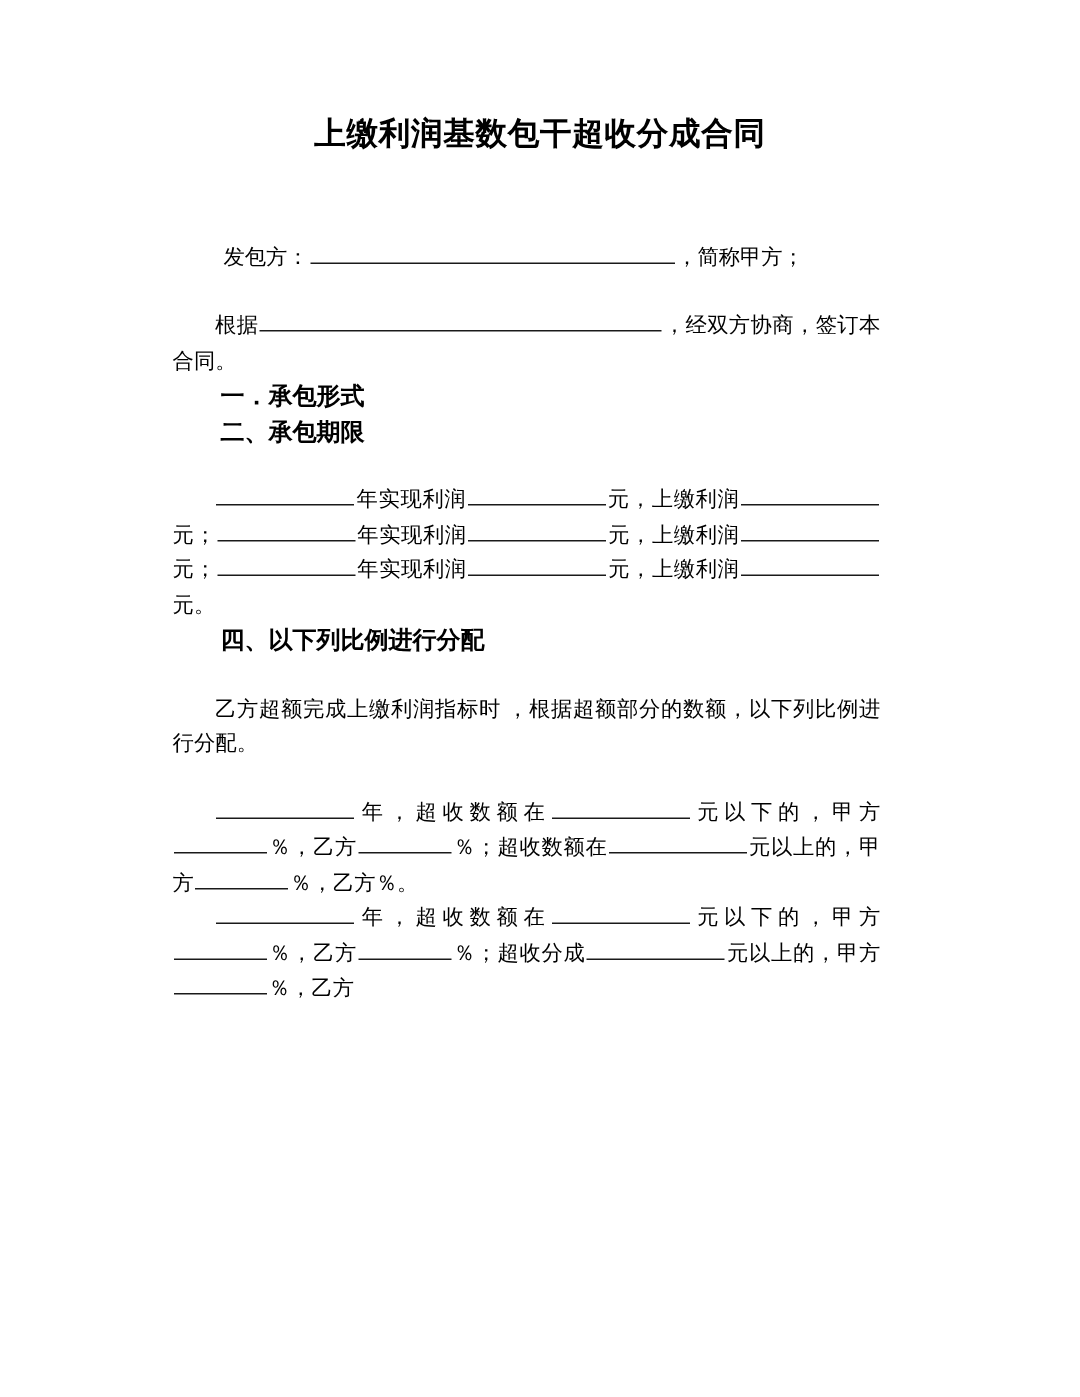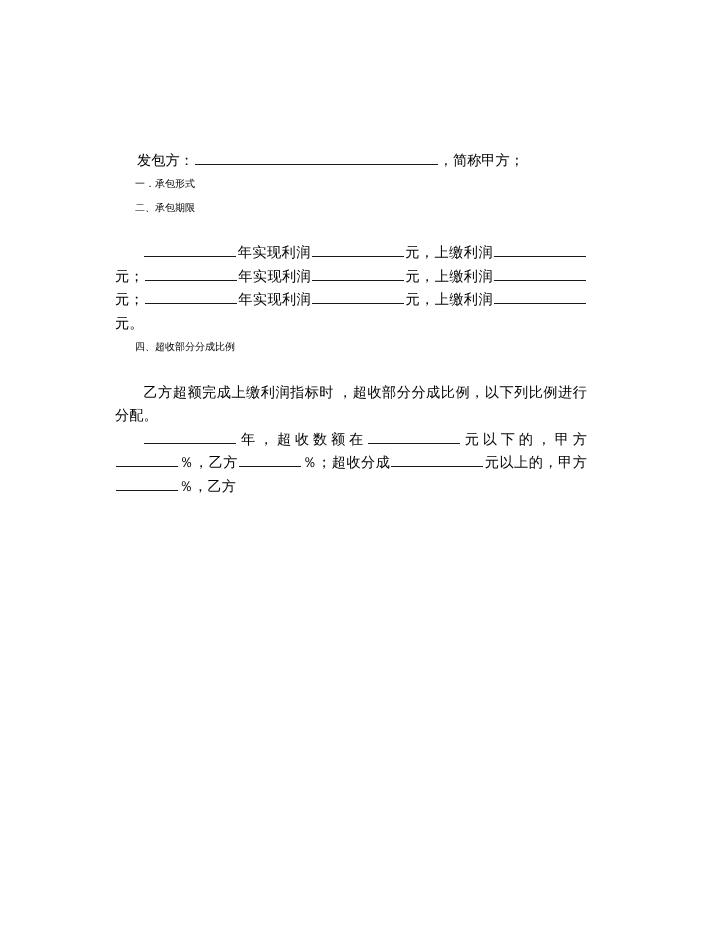--- a/index.html
+++ b/index.html
@@ -44,28 +44,28 @@
     line-height: 23.5px;
     margin: 0;
     text-align: justify;
     text-justify: inter-ideograph;
     letter-spacing: 0.1px;
   }
   .indent { text-indent: 2em; }
   .gap-sm { margin-top: 0px; }
   .gap-lg { margin-top: 22px; }
   .heading {
-    font-size: 10px;
+    font-size: 16px;
     line-height: 23.5px;
     margin: 0;
     text-indent: 2em;
-    font-weight: normal;
+    font-weight: bold;
   }
   .party-block {
-    margin: 0;
+    margin: 12px;
   }
   .party-line {
     font-size: 14.2px;
     line-height: 24px;
     margin: 0;
     text-indent: 22px;
     white-space: nowrap;
   }
   .blank {
     display: inline-block;
@@ -81,34 +81,37 @@
   .b-party { width: 243px; }
   .b-party2 { width: 248px; }
   .b-mgr { width: 228px; }
   .b-basis { width: 268px; }
 </style>
 </head>
 <body>
 
 <div class="page">
 
+  <div class="doc-title">上缴利润基数包干超收分成合同</div>
 
   <div class="body-area">
 
     <div class="party-block">
       <p class="party-line"><span>发包方：</span><span class="blank b-party"></span><span>，简称甲方；</span></p>
     </div>
 
+    <p class="para indent gap-lg"><span>根据</span><span class="blank b-basis"></span><span>，经双方协商，签订本合同。</span></p>
 
     <p class="heading gap-lg">一．承包形式</p>
 
     <p class="heading gap-lg">二、承包期限</p>
 
     <p class="para indent gap-lg"><span class="blank b-xl"></span><span>年实现利润</span><span class="blank b-xl"></span><span>元，上缴利润</span><span class="blank b-xl"></span><span>元；</span><span class="blank b-xl"></span><span>年实现利润</span><span class="blank b-xl"></span><span>元，上缴利润</span><span class="blank b-xl"></span><span>元；</span><span class="blank b-xl"></span><span>年实现利润</span><span class="blank b-xl"></span><span>元，上缴利润</span><span class="blank b-xl"></span><span>元。</span></p>
 
-    <p class="heading gap-lg">四、超收部分分成比例</p>
-    <p class="para indent gap-lg">乙方超额完成上缴利润指标时 ，超收部分分成比例，以下列比例进行分配。</p>
+    <p class="heading gap-lg">四、以下列比例进行分配</p>
+    <p class="para indent gap-lg">乙方超额完成上缴利润指标时 ，根据超额部分的数额，以下列比例进行分配。</p>
 
+    <p class="para indent gap-lg"><span class="blank b-xl"></span><span>年，超收数额在</span><span class="blank b-xl"></span><span>元以下的，甲方</span><span class="blank b-md"></span><span>％，乙方</span><span class="blank b-md"></span><span>％；超收数额在</span><span class="blank b-xl"></span><span>元以上的，甲方</span><span class="blank b-md"></span><span>％，乙方</span><span>％。</span></p>
 
     <p class="para indent gap-sm"><span class="blank b-xl"></span><span>年，超收数额在</span><span class="blank b-xl"></span><span>元以下的，甲方</span><span class="blank b-md"></span><span>％，乙方</span><span class="blank b-md"></span><span>％；超收分成</span><span class="blank b-xl"></span><span>元以上的，甲方</span><span class="blank b-md"></span><span>％，乙方</span></p>
 
   </div>
 </div>
 
 </body></html>

